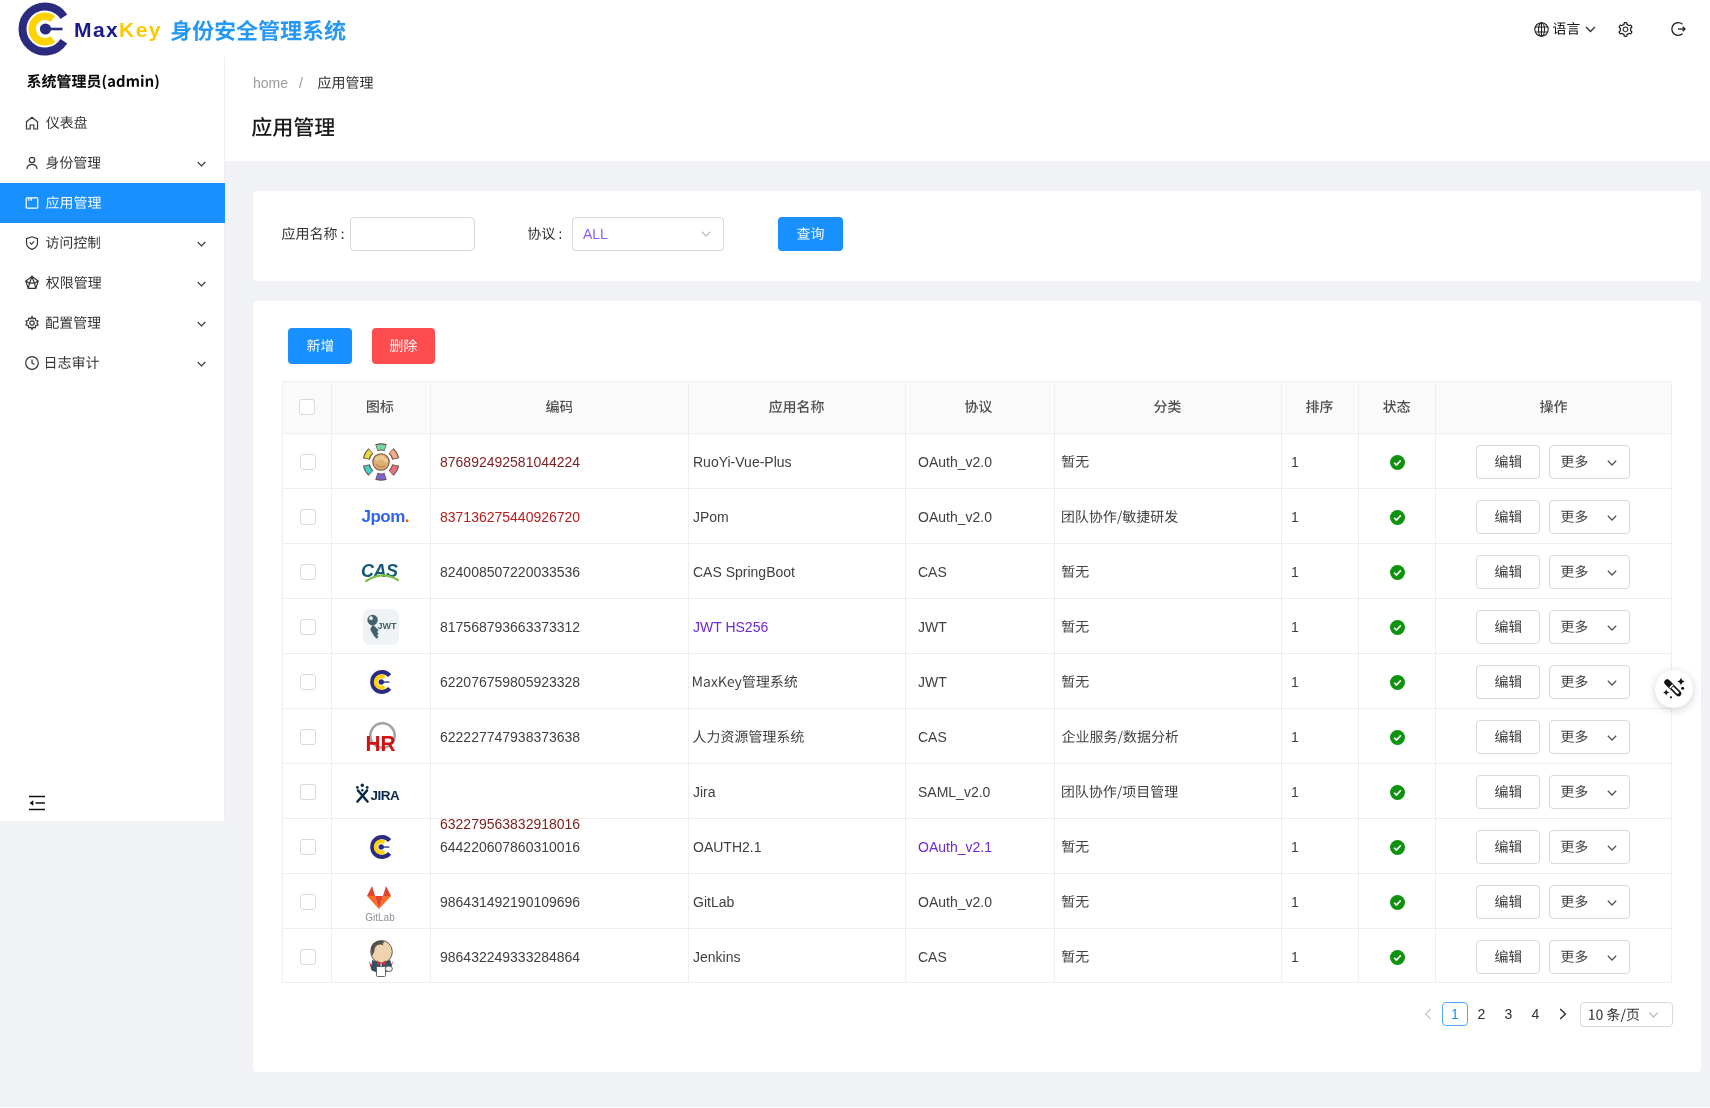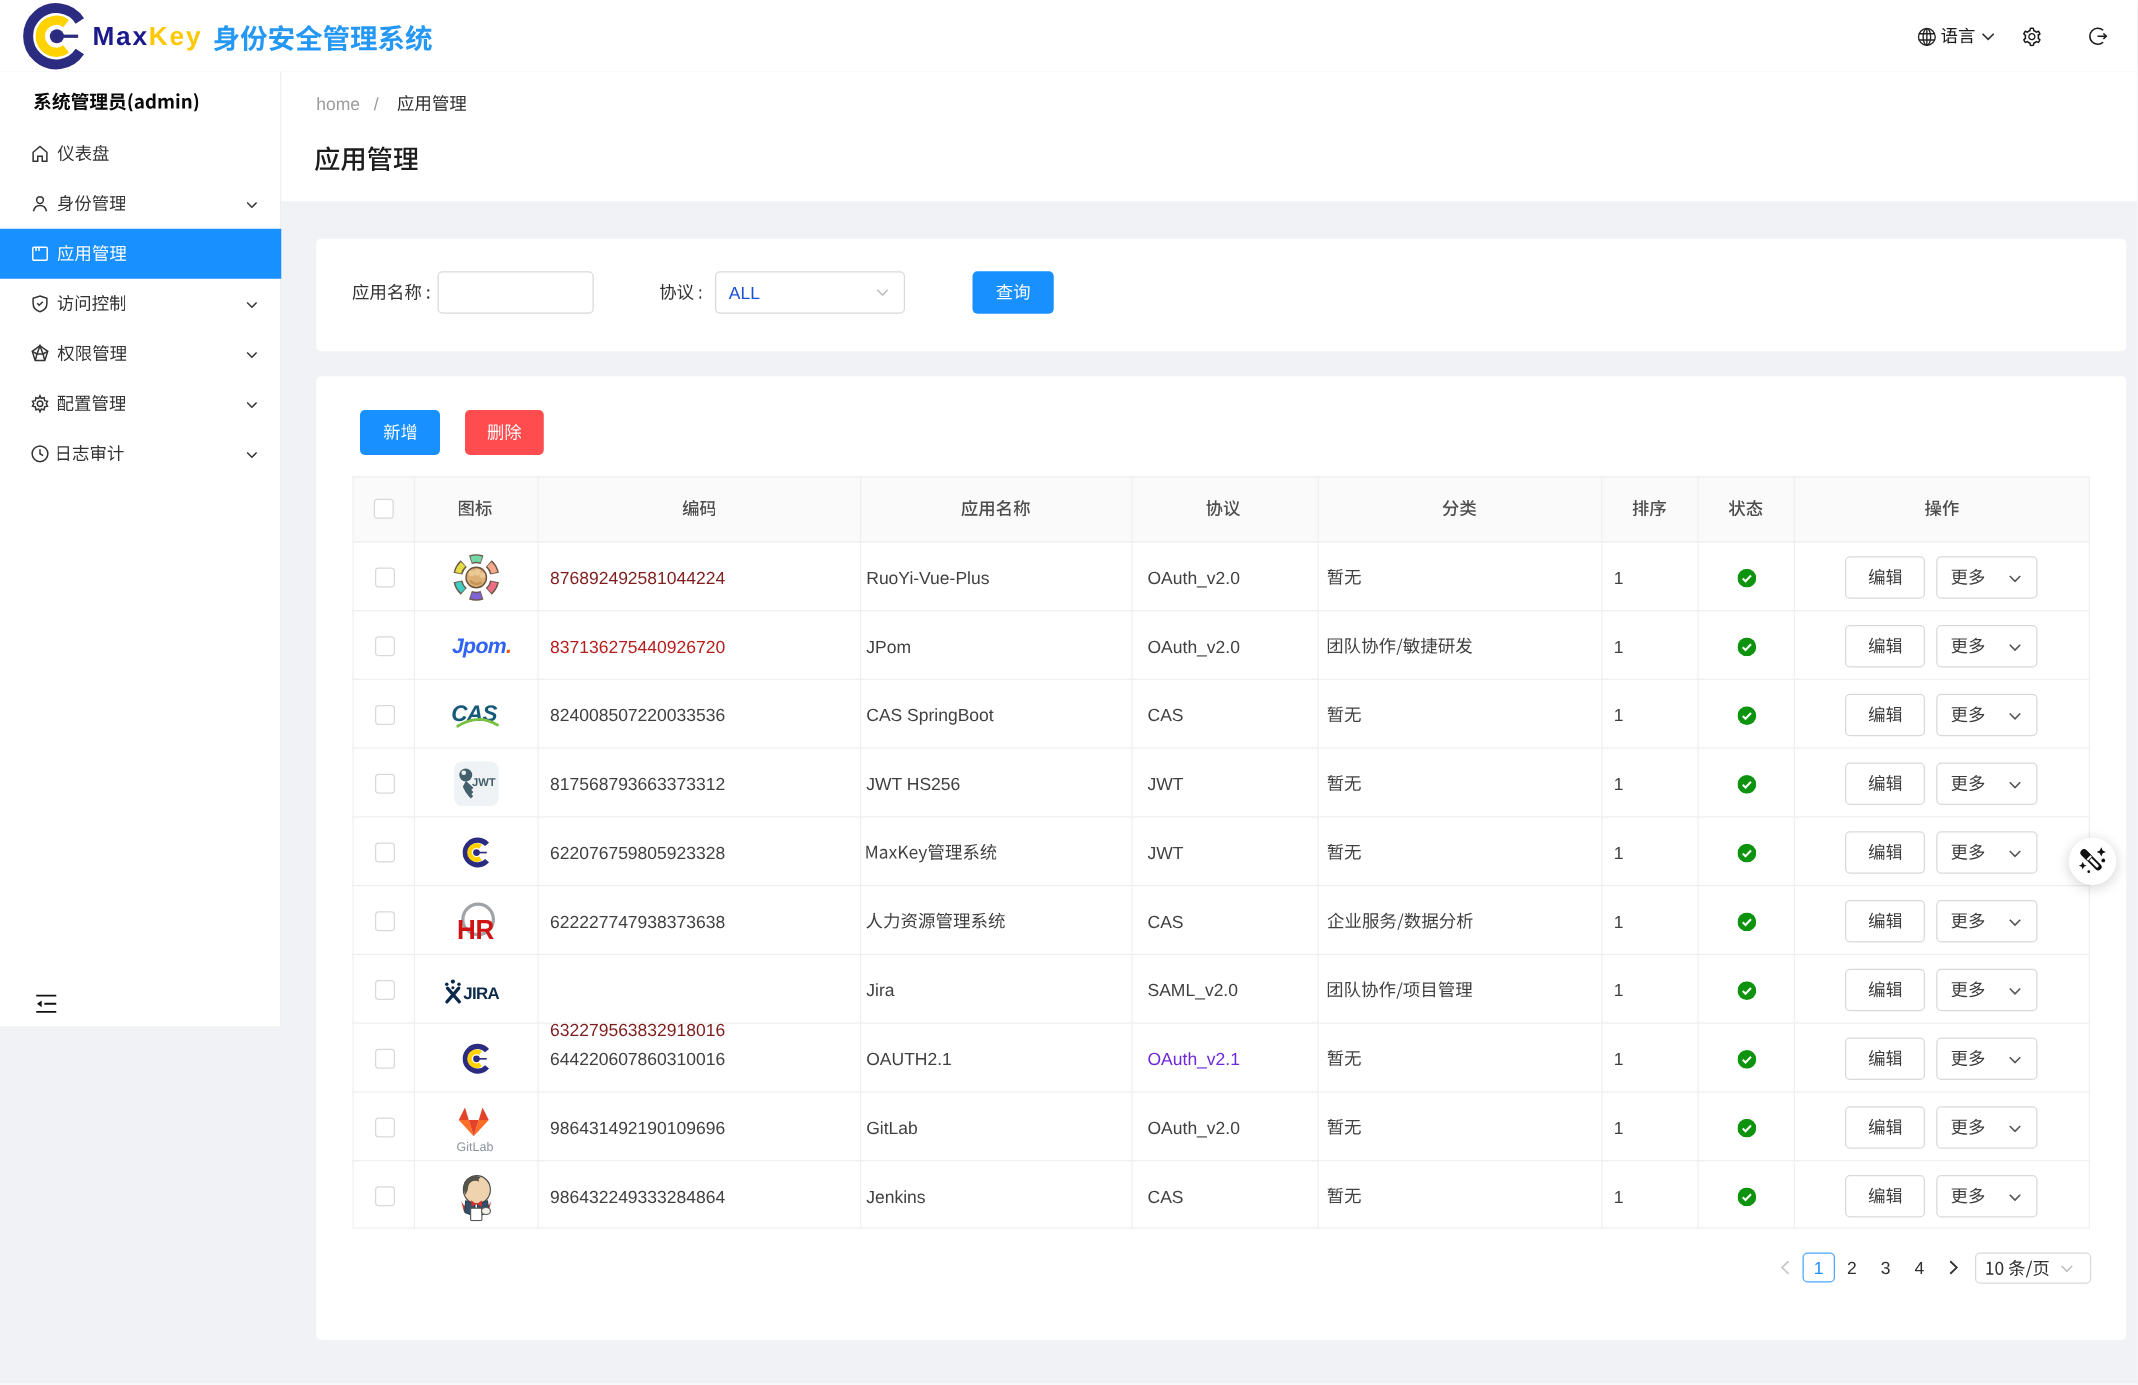--- a/index.html
+++ b/index.html
@@ -227,21 +227,21 @@
     <use href="#title" fill="#1c1c1c"></use>
   </svg>
 <svg class="ab" style="left:282.0px;top:227.1px" width="61.5" height="13.1" viewBox="0.50 -11.87 61.50 13.09">
     <use href="#lblname" fill="#333"></use>
   </svg>
 <div class="ab" style="left:350px;top:217px;width:125px;height:34px;background:#fff;border:1px solid #d9d9d9;border-radius:4px"></div>
 <svg class="ab" style="left:528.0px;top:227.2px" width="33.3" height="13.0" viewBox="0.66 -11.76 33.35 12.98">
     <use href="#lblproto" fill="#333"></use>
   </svg>
 <div class="ab" style="left:572px;top:217px;width:152px;height:34px;background:#fff;border:1px solid #d9d9d9;border-radius:4px"></div>
-<div class="txt" style="left:583px;top:227px;color:#1d4ed8">ALL</div>
+<div class="txt" style="left:583px;top:227px;color:#8b5cf6">ALL</div>
 <svg class="ab" style="left:700.0px;top:231.0px" width="12" height="6" viewBox="0 0 10 6" fill="none" stroke="#bfbfbf" stroke-width="1.3">
     <path d="M0.8 0.8L5 5l4.2-4.2"></path>
   </svg>
 <div class="ab" style="left:778px;top:217px;width:65px;height:34px;background:#1890ff;border-radius:4px"></div>
 <svg class="ab" style="left:797.2px;top:227.2px" width="26.7" height="12.8" viewBox="0.50 -11.76 26.67 12.83">
     <use href="#query" fill="#fff"></use>
   </svg>
 <div class="ab" style="left:288px;top:328px;width:64px;height:36px;background:#1890ff;border-radius:4px"></div>
 <svg class="ab" style="left:306.9px;top:338.7px" width="26.1" height="12.9" viewBox="0.57 -11.82 26.12 12.89">
     <use href="#add" fill="#fff"></use>
@@ -364,21 +364,21 @@
   </svg>
 <div class="ab" style="left:1549px;top:555.0px;width:81px;height:34px;background:#fff;border:1px solid #d9d9d9;border-radius:4px"></div>
 <svg class="ab" style="left:1561.0px;top:565.1px" width="26.6" height="12.9" viewBox="0.66 -11.79 26.56 12.94">
     <use href="#more" fill="#3d3d3d"></use>
   </svg>
 <svg class="ab" style="left:1607.0px;top:570.0px" width="10" height="6" viewBox="0 0 10 6" fill="none" stroke="#555" stroke-width="1.3">
     <path d="M0.8 0.8L5 5l4.2-4.2"></path>
   </svg>
 <div class="ab" style="left:299.5px;top:619.0px;width:16px;height:16px;background:#fff;border:1px solid #d9d9d9;border-radius:3px"></div>
 <div class="txt" style="left:440px;top:620.0px;color:#404040">817568793663373312</div>
-<div class="txt" style="left:693px;top:620.0px;color:#404040">JWT HS256</div>
+<div class="txt" style="left:693px;top:620.0px;color:#6d28d9">JWT HS256</div>
 <div class="txt" style="left:918px;top:620.0px;color:#404040">JWT</div>
 <svg class="ab" style="left:1062.0px;top:620.1px" width="26.7" height="12.9" viewBox="0.74 -11.80 26.70 12.92">
     <use href="#zanwu" fill="#404040"></use>
   </svg>
 <div class="txt" style="left:1291px;top:620.0px;color:#404040">1</div>
 <svg class="ab" style="left:1390px;top:619.5px" width="15" height="15" viewBox="0 0 15 15">
     <use href="#gcheck"></use>
   </svg>
 <div class="ab" style="left:1476px;top:610.0px;width:64px;height:34px;background:#fff;border:1px solid #d9d9d9;border-radius:4px"></div>
 <svg class="ab" style="left:1494.5px;top:620.1px" width="26.9" height="13.0" viewBox="0.53 -11.84 26.91 12.96">
@@ -539,21 +539,21 @@
     <path d="M 9.96 31.15 A 15.0 15.0 0 0 1 5.33 23.12" stroke="#6a5747" stroke-width="7.2" stroke-linecap="butt" fill="none"></path>
     <path d="M 9.49 30.70 A 15.0 15.0 0 0 1 5.48 23.76" stroke="#3ecfc4" stroke-width="5.0" stroke-linecap="butt" fill="none"></path>
     <path d="M 5.33 16.88 A 15.0 15.0 0 0 1 9.96 8.85" stroke="#6a5747" stroke-width="7.2" stroke-linecap="butt" fill="none"></path>
     <path d="M 5.48 16.24 A 15.0 15.0 0 0 1 9.49 9.30" stroke="#e3dd45" stroke-width="5.0" stroke-linecap="butt" fill="none"></path>
     <circle cx="20" cy="20" r="8.2" fill="#ddb077" stroke="#6b523a" stroke-width="1.1"></circle>
     <circle cx="16.2" cy="16.6" r="2.4" fill="#ecca96"></circle>
     <circle cx="20.8" cy="15.8" r="2.5" fill="#ecca96"></circle>
     <circle cx="24.8" cy="18.2" r="2.2" fill="#ecca96"></circle>
     <path d="M15.4 22.3a5.5 4.5 0 0 0 8.8 1.6" stroke="#c89454" stroke-width="2" fill="none"></path>
   </svg>
-<div class="ab" style="left:361.5px;top:508.0px;font-family:'Liberation Sans',sans-serif;font-style:italic;font-weight:bold;font-size:17px;line-height:17px;color:#2f62f5;letter-spacing:-0.5px">Jpom<span style="color:#f5520c">.</span></div>
+<div class="ab" style="left:361.5px;top:508.0px;font-family:'Liberation Sans',sans-serif;font-weight:bold;font-size:17px;line-height:17px;color:#2f62f5;letter-spacing:-0.5px">Jpom<span style="color:#f5520c">.</span></div>
 <div class="ab" style="left:361.0px;top:562.0px;font-family:'Liberation Sans',sans-serif;font-style:italic;font-weight:bold;font-size:18px;line-height:18px;color:#15597a;letter-spacing:-0.5px">CAS</div>
 <svg class="ab" style="left:365.0px;top:573.0px" width="36" height="10" viewBox="0 0 36 10" fill="none">
     <path d="M1 8 Q 14 0 25 3.5 Q 30 5 33 7" stroke="#7ac143" stroke-width="2.2" stroke-linecap="round"></path>
   </svg>
 <svg class="ab" style="left:363.0px;top:609.0px" width="36" height="36" viewBox="0 0 36 36">
     <rect x="0" y="0" width="36" height="36" rx="7" fill="#f0f3f5"></rect>
     <g fill="#44606c">
       <circle cx="9.6" cy="11" r="5.2"></circle>
       <circle cx="8" cy="9.2" r="1.9" fill="#f0f3f5"></circle>
       <path d="M10.6 15.4l4.4 6.9-2 1.4 1.2 1.8-2 1.4 1.1 1.7-2.2 1.5-1.5-2.3a38 38 0 0 1-2.6-8.4z" transform="rotate(-14 11 19)"></path>

